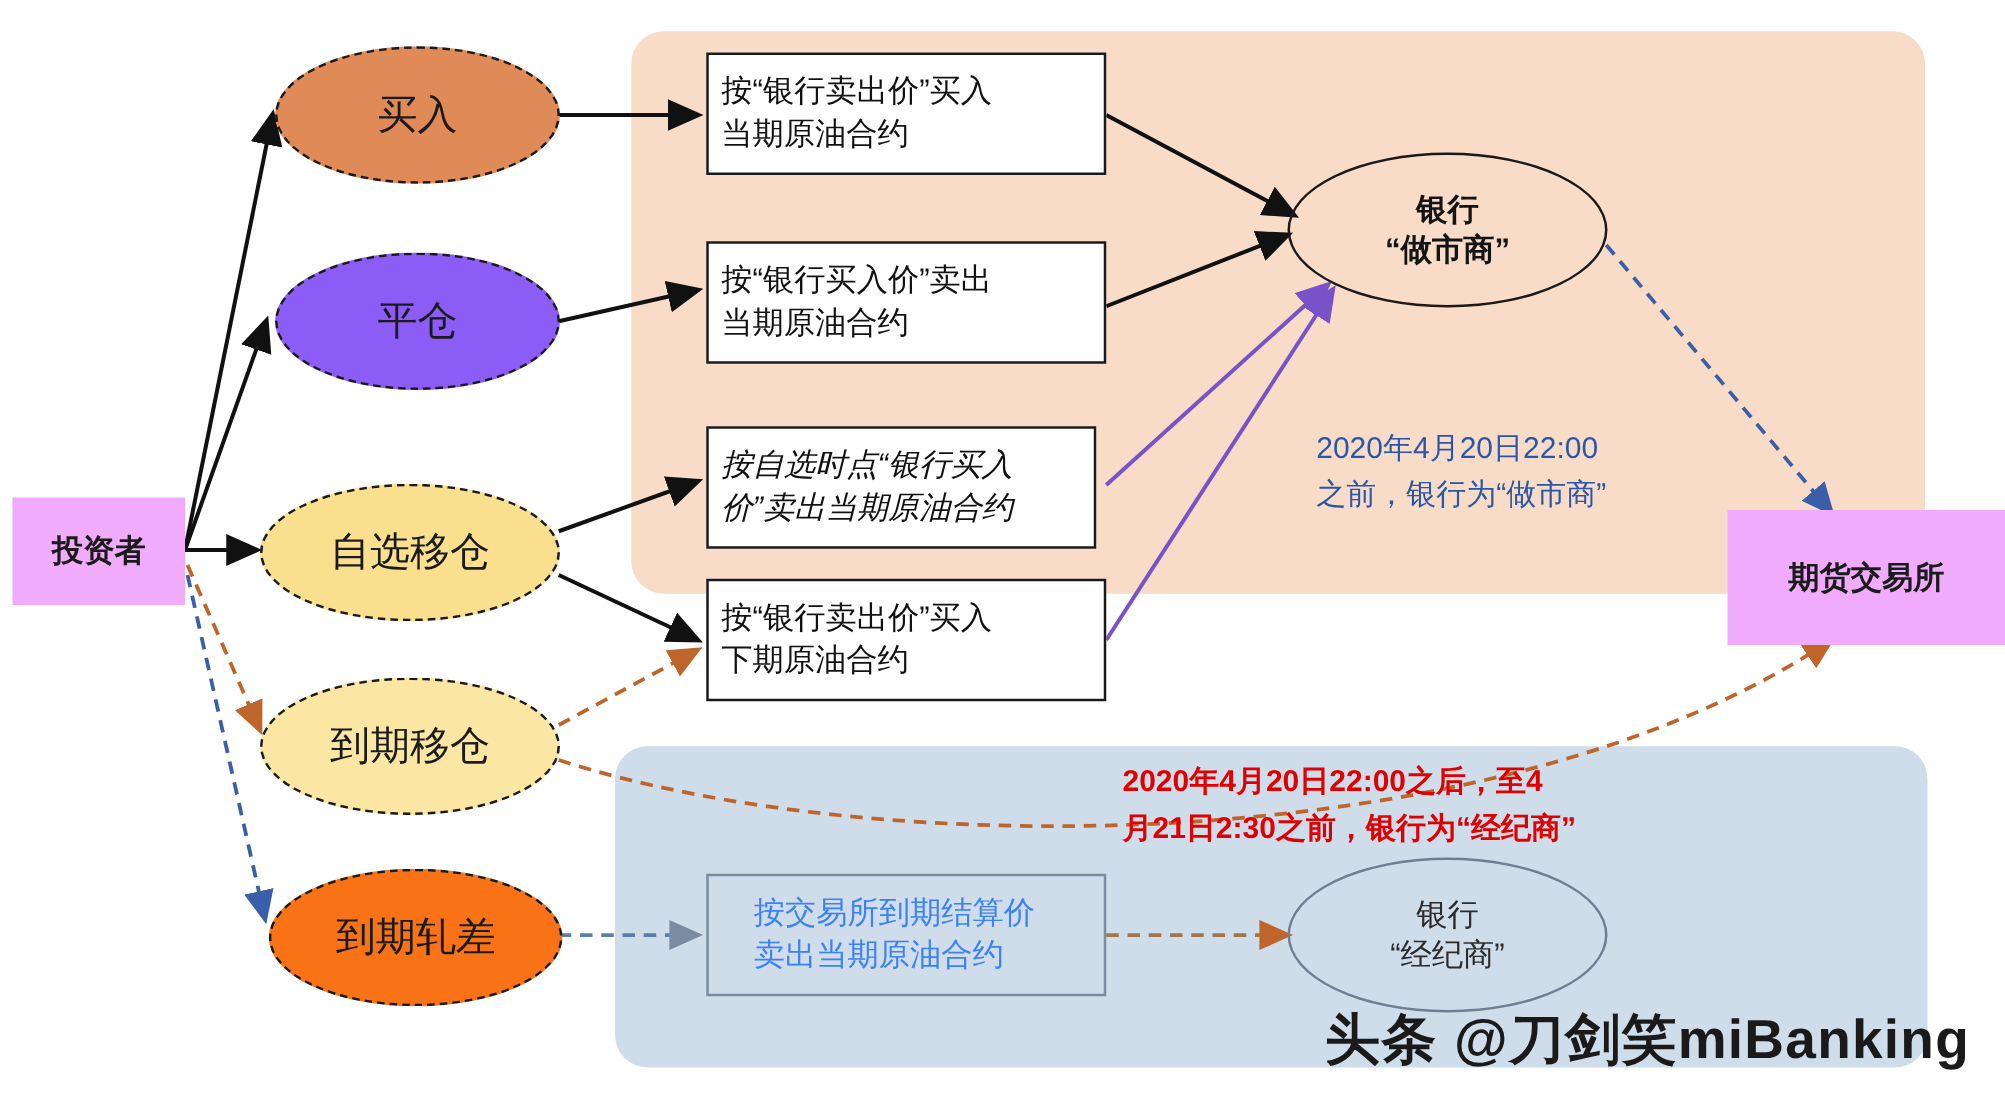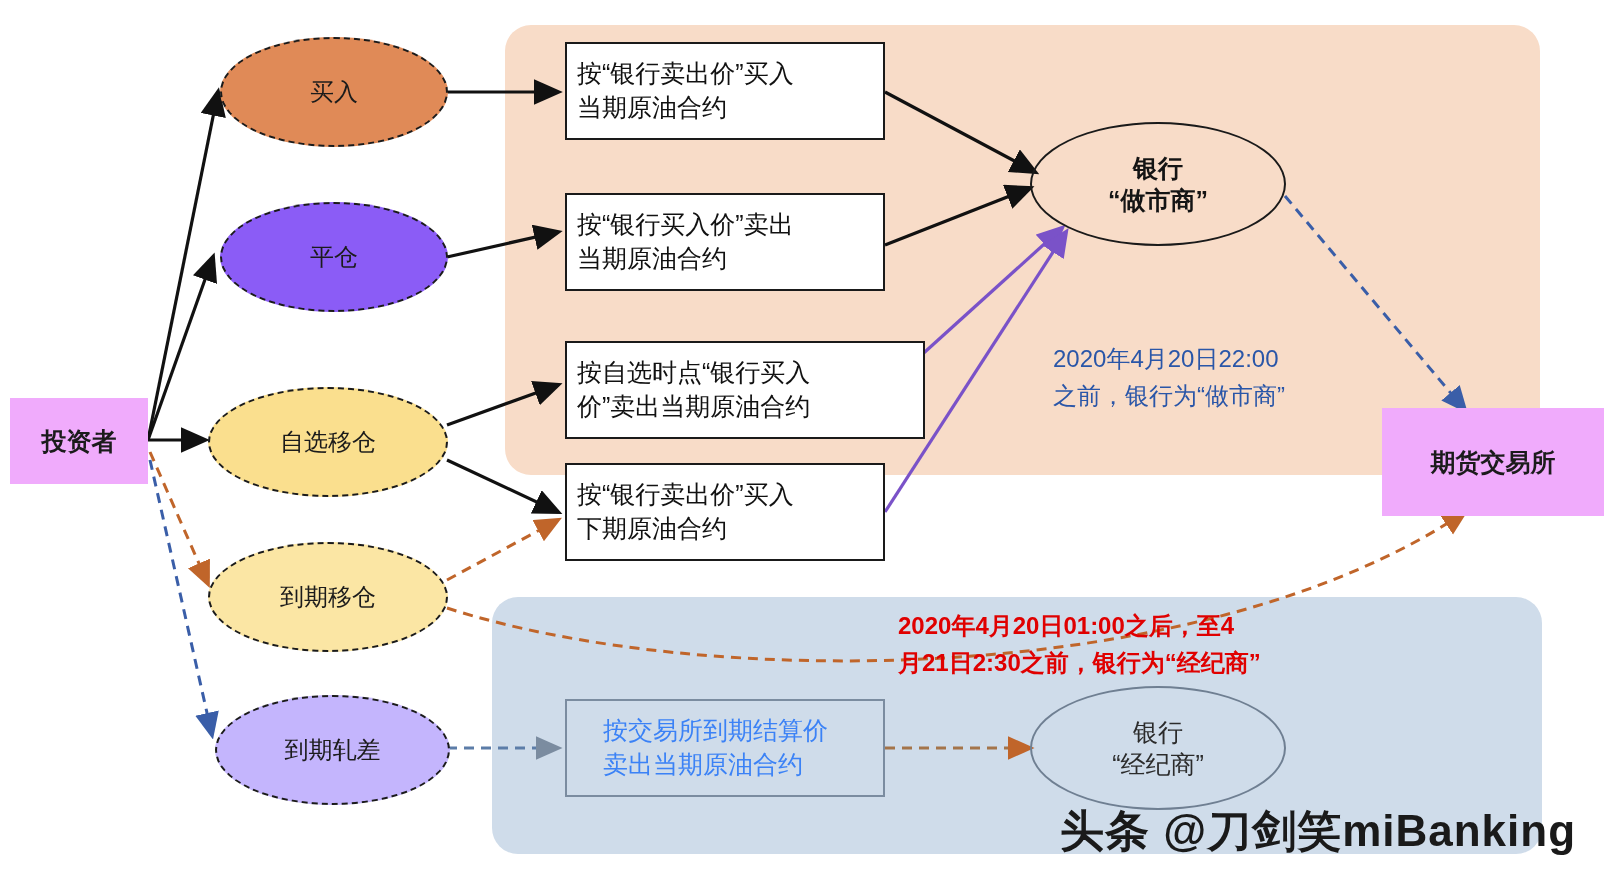--- a/index.html
+++ b/index.html
@@ -45,28 +45,28 @@
   .rect-actor {
     background: #f0abfc;
     color: #1b1b1b;
     font-weight: bold;
     font-size: 25px;
     border: none;
   }
   .ellipse {
     border: 2.5px dashed #1a1a1a;
     border-radius: 50%;
-    font-size: 24px;
+    font-size: 32px;
     color: #1b1b1b;
   }
   .el-buy { background: #e08a57; }
   .el-close { background: #8b5cf6; }
   .el-self { background: #fadf8e; }
   .el-expire-roll { background: #fbe6a4; }
-  .el-expire-diff { background: #c4b5fd; }
+  .el-expire-diff { background: #f97316; }
   .ellipse-plain {
     border: 2.5px solid #1a1a1a;
     border-radius: 50%;
     background: transparent;
     font-size: 25px;
     font-weight: bold;
     color: #141414;
   }
   .ellipse-broker {
     border: 2.5px solid #6f7f92;
@@ -207,21 +207,21 @@
     </div>
   </div>
 
   <div class="node box two-line" style="left:565px; top:193px; width:320px; height:98px;">
     <div>
       <span>按“银行买入价”卖出</span>
       <span>当期原油合约</span>
     </div>
   </div>
 
-  <div class="node box two-line" style="left:565px; top:341px; width:360px; height:98px;">
+  <div class="node box two-line" style="left:565px; top:341px; width:312px; height:98px;font-style:italic;">
     <div>
       <span>按自选时点“银行买入</span>
       <span>价”卖出当期原油合约</span>
     </div>
   </div>
 
   <div class="node box two-line" style="left:565px; top:463px; width:320px; height:98px;">
     <div>
       <span>按“银行卖出价”买入</span>
       <span>下期原油合约</span>
@@ -248,21 +248,21 @@
       <span>“经纪商”</span>
     </div>
   </div>
 
   <div class="note note-blue two-line" style="left:1053px; top:340px; width:420px;">
     <span>2020年4月20日22:00</span>
     <span>之前，银行为“做市商”</span>
   </div>
 
   <div class="note note-red two-line" style="left:898px; top:607px; width:430px;">
-    <span>2020年4月20日01:00之后，至4</span>
+    <span>2020年4月20日22:00之后，至4</span>
     <span>月21日2:30之前，银行为“经纪商”</span>
   </div>
 
   <div class="watermark" style="left:1060px; top:802px;">
     <span>头条 @刀剑笑miBanking</span>
   </div>
 
 </div>
 
 </body></html>

